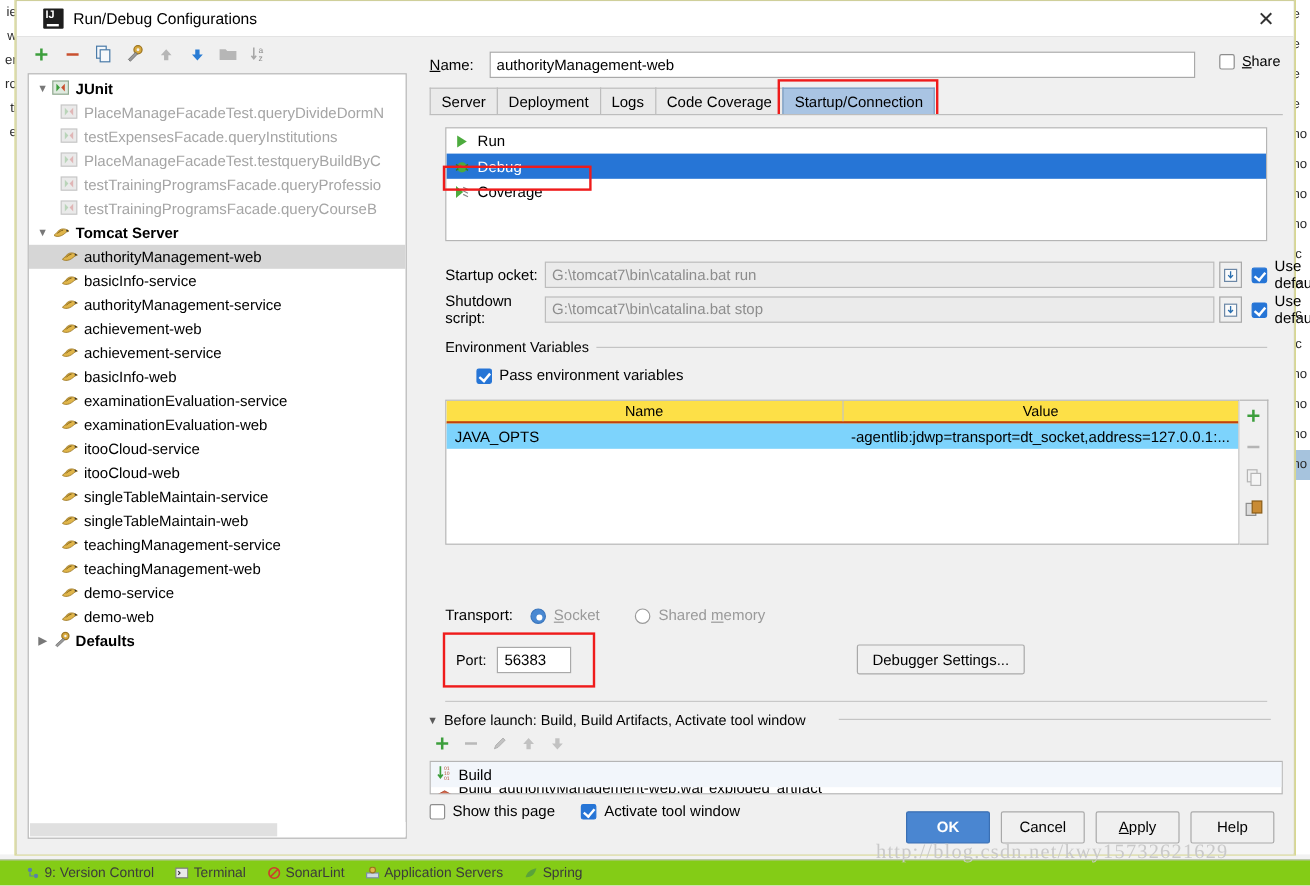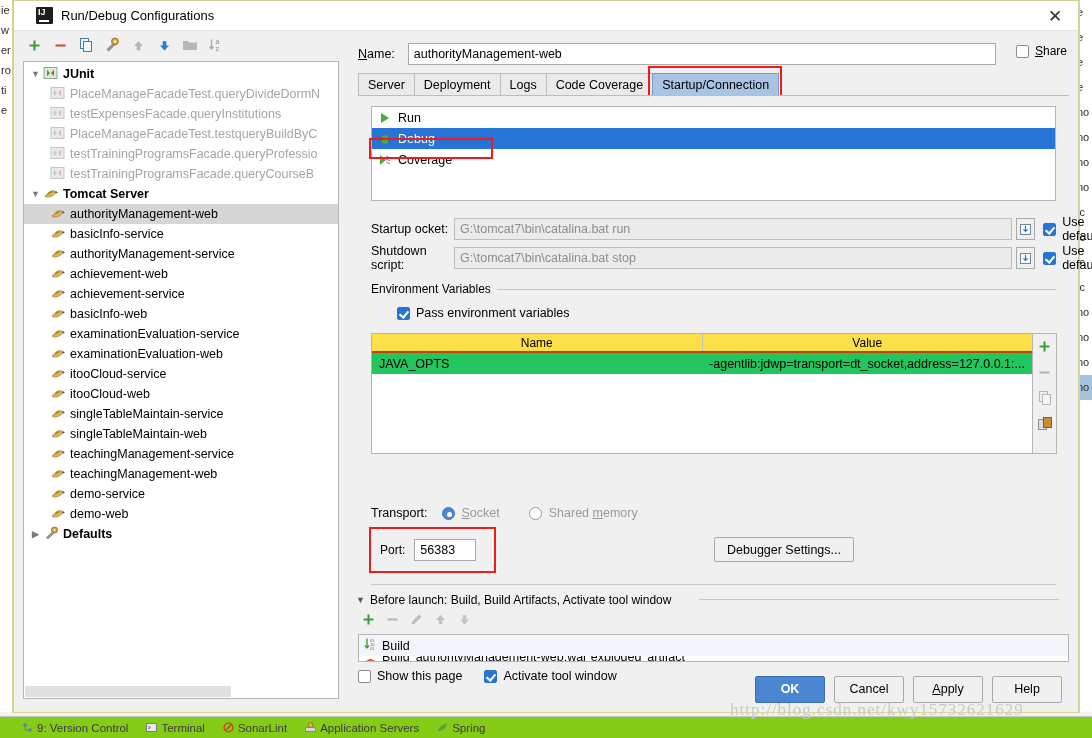--- a/index.html
+++ b/index.html
@@ -12,21 +12,21 @@
     background:#e8e8e8;
     position:relative;
   }
 
   
   .ide-bg { position:absolute; inset:0; background:#f2f2f2; }
   .ide-editor-left {
     position:absolute; left:0; top:0; width:14px; height:712px;
     background:#fff; font-size:11px; color:#2b2b2b; overflow:hidden;
   }
-  .ide-editor-left .frag { padding-left:1px; line-height:20px; white-space:nowrap; }
+  .ide-editor-left .frag { padding-left:1px; line-height:20px; white-space:nowrap;text-align:right; }
   .ide-editor-right {
     position:absolute; right:0; top:0; width:16px; height:712px;
     background:#fff; font-size:11px; color:#2b2b2b; overflow:hidden;
   }
   .ide-editor-right .frag { line-height:25px; white-space:nowrap; padding-left:1px;}
   .ide-editor-right .frag.sel { background:#a6c3dd; }
   .bottom-bar {
     position:absolute; left:0; bottom:0; width:1092px; height:22px;
     background:#84cc16; border-top:1px solid #c4c4c4;
     display:flex; align-items:center; gap:18px; padding-left:22px;
@@ -172,21 +172,21 @@
   .env-table {
     position:absolute; left:13px; top:0; width:662px; height:121px;
     background:#fff; border:1px solid #b5b5b5; overflow:hidden;
   }
   .env-head { display:flex; height:19px; background:#fde047; border-bottom:2px solid #c2410c; }
   .env-head div {
     flex:1; text-align:center; font-size:12px; line-height:18px; color:#000;
     border-right:1px solid #c4c4c4;
   }
   .env-head div:last-child { border-right:none; }
-  .env-row { display:flex; height:21px; background:#22c55e; align-items:center; font-size:12.5px; }
+  .env-row { display:flex; height:21px; background:#7dd3fc; align-items:center; font-size:12.5px; }
   .env-row .c1 { width:50%; padding-left:7px; overflow:hidden; white-space:nowrap; }
   .env-row .c2 { width:50%; text-align:center; overflow:hidden; white-space:nowrap; }
   .env-side {
     position:absolute; left:675px; top:0; width:24px; height:121px;
     background:#f0f0f0; border:1px solid #b5b5b5; border-left:none;
     display:flex; flex-direction:column; align-items:center; padding-top:2px; gap:6px;
   }
   .env-side .sbtn { width:20px; height:20px; display:flex; align-items:center; justify-content:center; cursor:pointer; }
 
   .transport-row { position:absolute; left:13px; display:flex; align-items:center; gap:7px; font-size:12.5px; }

